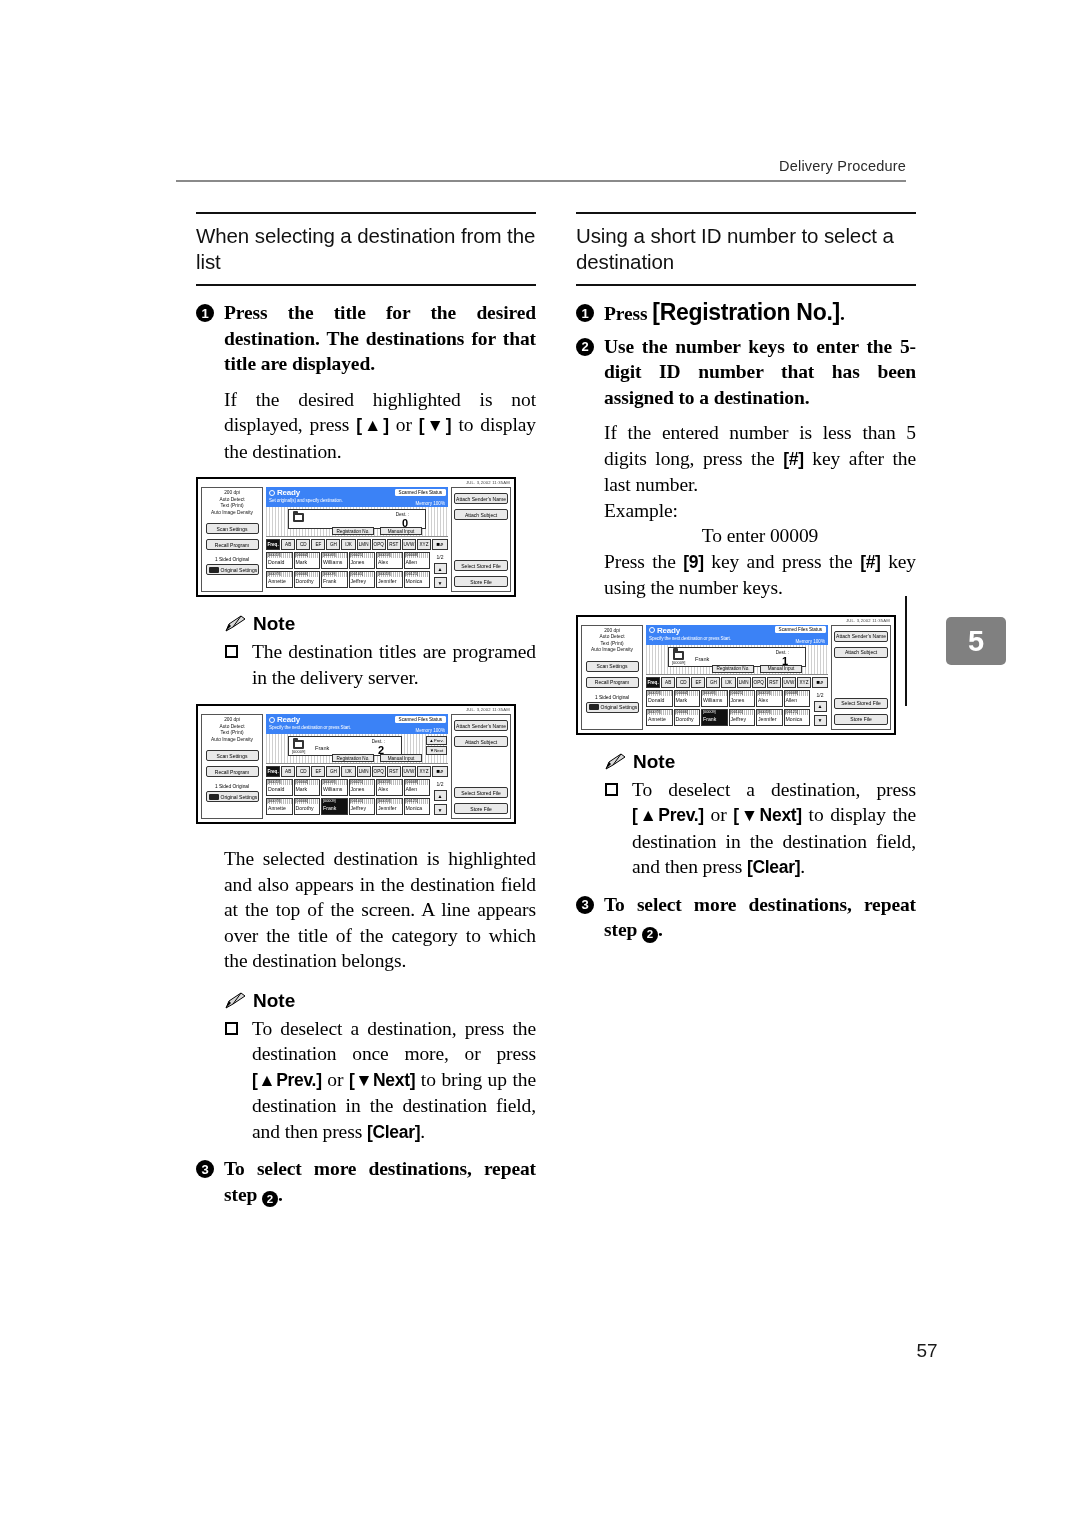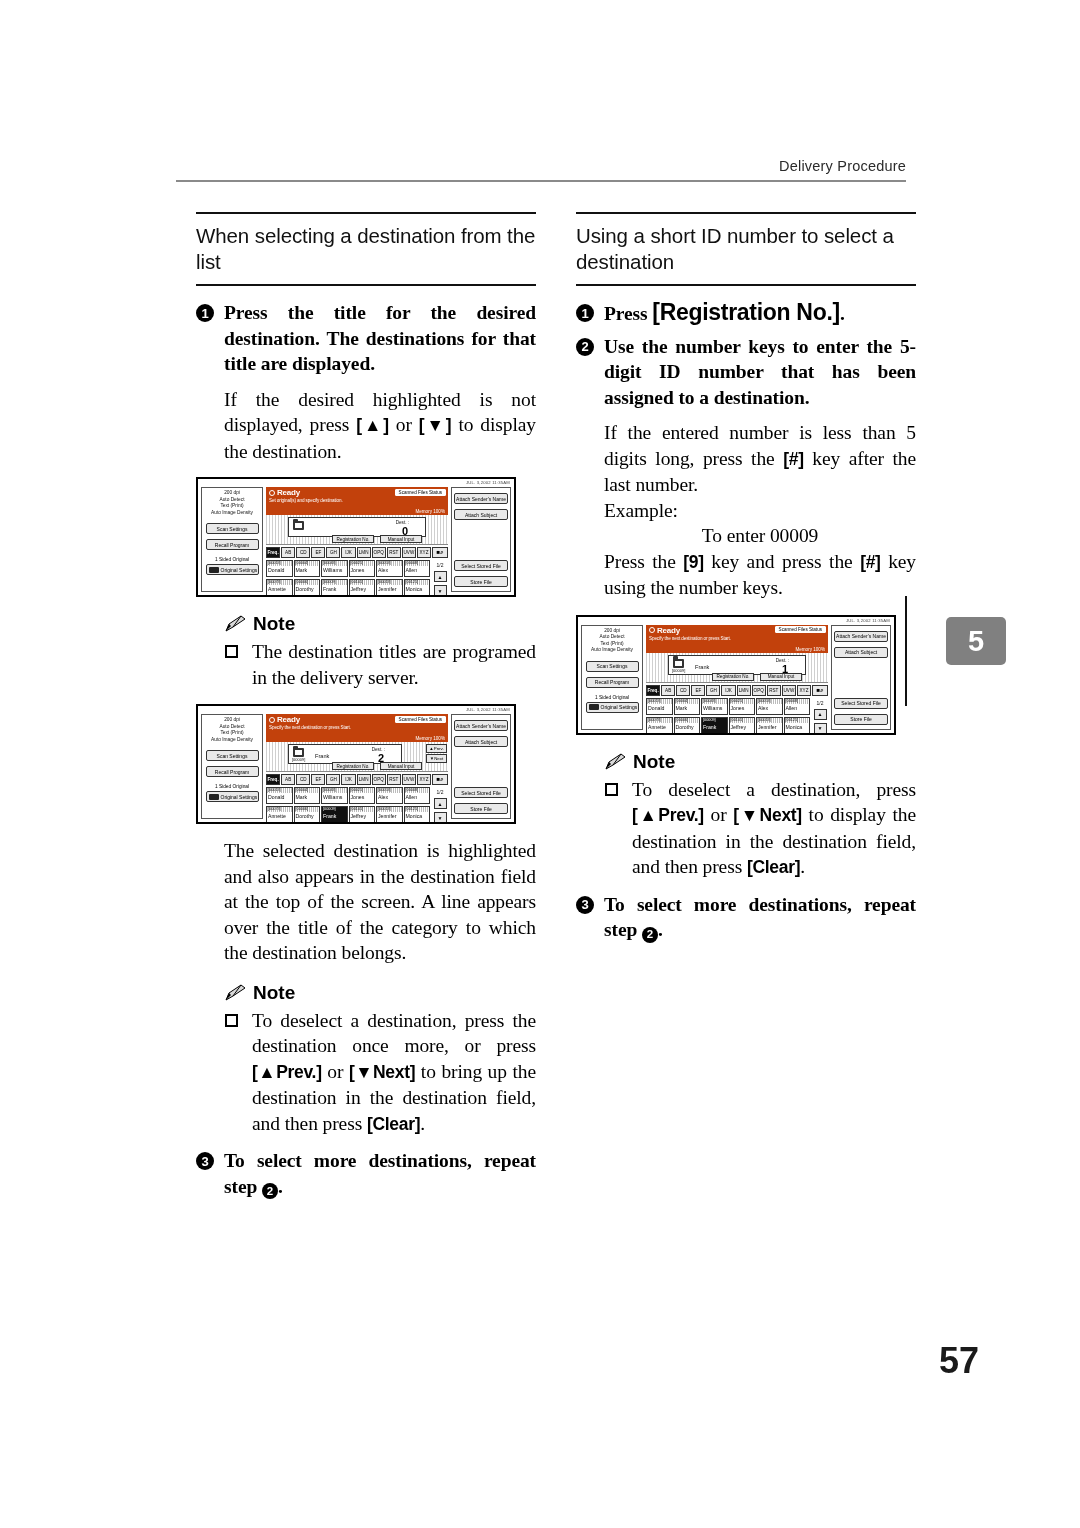--- a/index.html
+++ b/index.html
@@ -34,24 +34,24 @@
     display:flex; align-items:center; justify-content:center;
     letter-spacing:0;
   }
   .chaprule {
     position:absolute; left:905px; top:596px; width:2px; height:110px;
     background:#111;
   }
 
   
   .pageno {
-    position:absolute; left:904px; top:1340px; width:110px;
+    position:absolute; left:872px; top:1340px; width:110px;
     text-align:center;
     font-family:"Liberation Sans", sans-serif;
-    font-size:36px; color:#1a1a1a;font-weight:bold;
+    font-size:19px; color:#1a1a1a;
   }
 
   
   .col { position:absolute; top:212px; width:340px; }
   .col-left  { left:196px; }
   .col-right { left:576px; }
 
   
   .sec-rule-top    { height:2px; background:#111; margin:0 0 9px 0; }
   .sec-rule-bottom { height:2px; background:#111; margin:9px 0 0 0; }
@@ -183,21 +183,21 @@
     display:flex; flex-direction:column; align-items:center;
   }
   .lcd-right .lcd-btn { width:54px; }
   .lcd-right .sp { flex:1; }
 
   
   .lcd-center { position:absolute; left:68px; right:66px; top:0; bottom:3px; }
 
   .lcd-status {
     position:relative;
-    height:28px; background:#c2410c; color:#fff;
+    height:20px; background:#3b82f6; color:#fff;
     padding:1px 3px;
   }
   .lcd-ready {
     font-size:8px; font-weight:bold; letter-spacing:-.2px;
     display:flex; align-items:center; gap:2px;
   }
   .pwr {
     display:inline-block; width:6px; height:6px;
     border:1.2px solid #fff; border-radius:50%;
     position:relative; top:0;
@@ -606,21 +606,21 @@
         <div class="lcd-btn">Attach Sender's Name</div>
         <div class="lcd-btn">Attach Subject</div>
         <div class="sp"></div>
         <div class="lcd-btn">Select Stored File</div>
         <div class="lcd-btn" style="margin-bottom:4px;">Store File</div>
       </div>
 
     </div>
   </div>
 
-  <div class="para" style="margin-top:14px;">The selected destination is highlighted and also appears in the destination field at the top of the screen. A line appears over the title of the category to which the destination belongs.</div>
+  <div class="para" style="margin-top:22px;">The selected destination is highlighted and also appears in the destination field at the top of the screen. A line appears over the title of the category to which the destination belongs.</div>
 
   <div class="note-head">
     <span class="pencil">
       <svg viewBox="0 0 22 18" width="22" height="18">
           <polygon points="2,16 5,9 17,1 21,4 9,12" fill="#d9d9d9" stroke="#000" stroke-width="1"></polygon>
           <polygon points="2,16 5,9 7,11" fill="#000"></polygon>
           <line x1="17" y1="1" x2="9" y2="12" stroke="#000" stroke-width="1"></line>
         </svg>
     </span>
     <span>Note</span>

